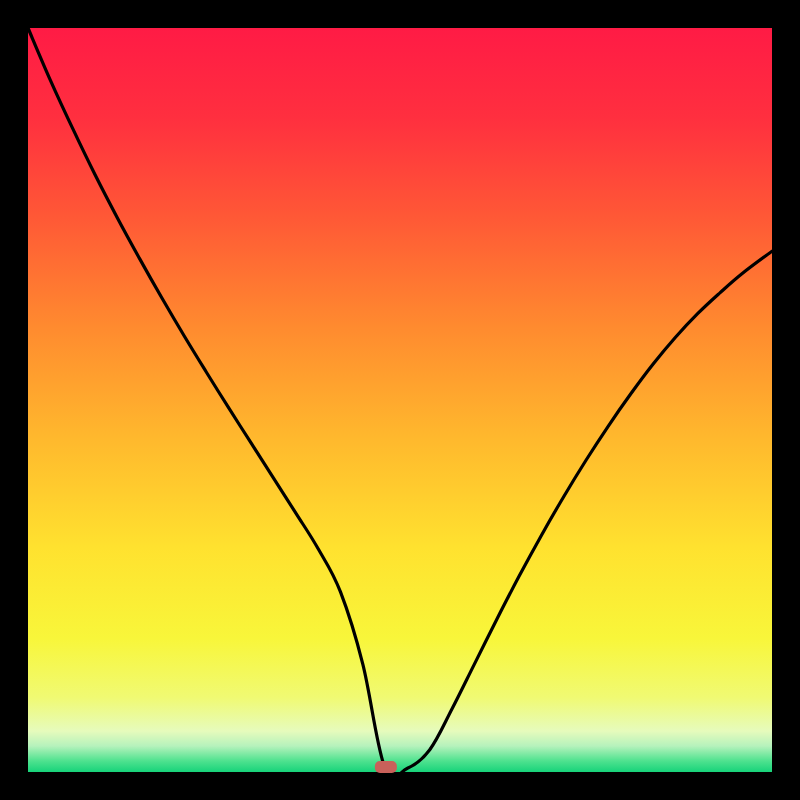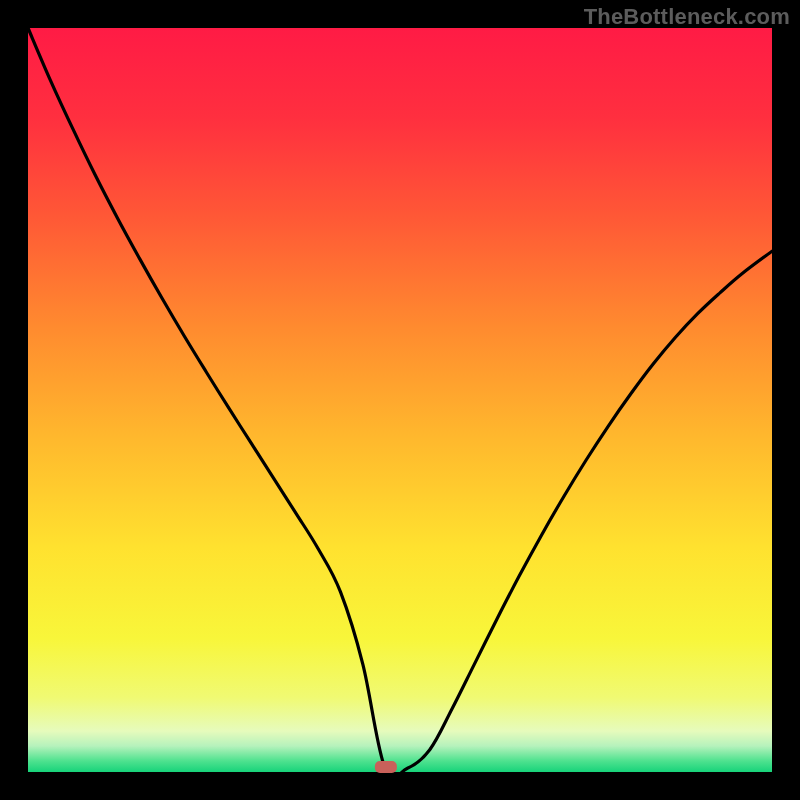--- a/index.html
+++ b/index.html
@@ -39,21 +39,20 @@
     stroke-linecap: round;
   }
   .marker {
     fill: #c9615a;
     stroke: none;
   }
 </style>
 </head>
 <body>
 <div class="frame">
-  <div class="attribution">TheBottleneck.com</div>
   <svg id="chart-svg" width="800" height="800" viewBox="0 0 800 800">
     <defs>
       <linearGradient id="bg-grad" x1="0" y1="0" x2="0" y2="1">
 
       <stop offset="0%" stop-color="#ff1b45"></stop>
           <stop offset="12%" stop-color="#ff2f3f"></stop>
           <stop offset="25%" stop-color="#ff5736"></stop>
           <stop offset="40%" stop-color="#ff8a2f"></stop>
           <stop offset="55.00000000000001%" stop-color="#ffb82d"></stop>
           <stop offset="70%" stop-color="#ffe22f"></stop>

